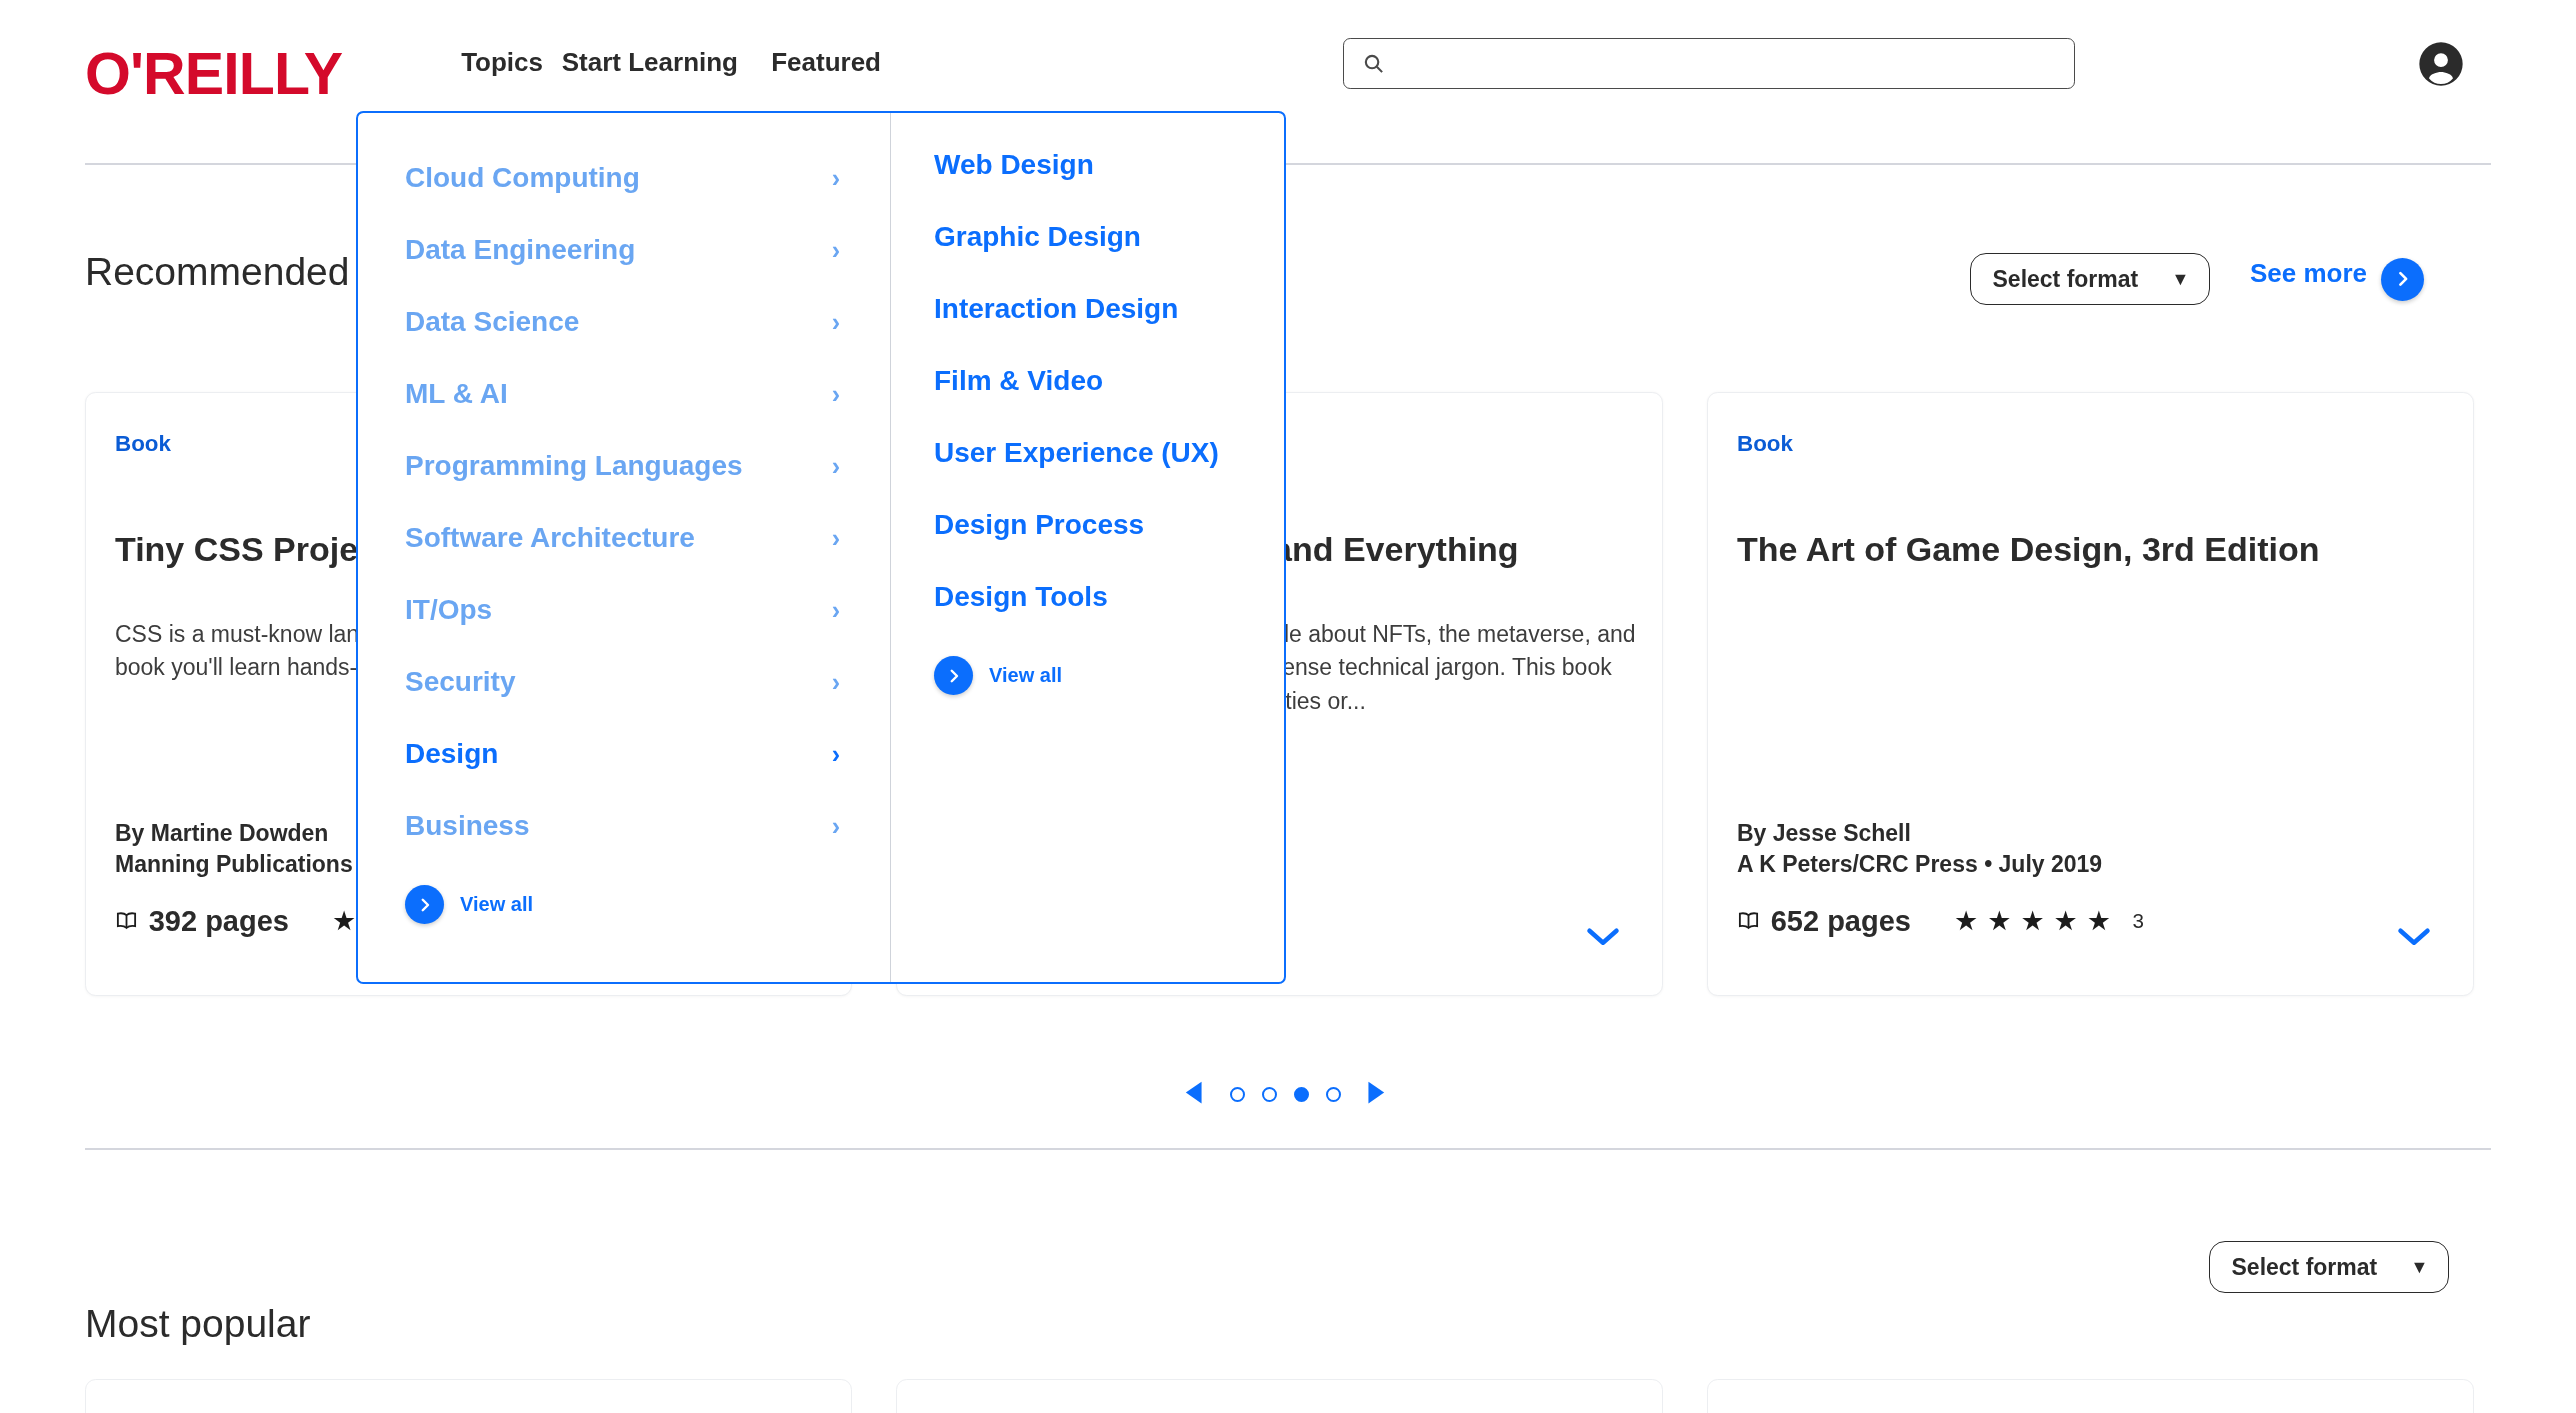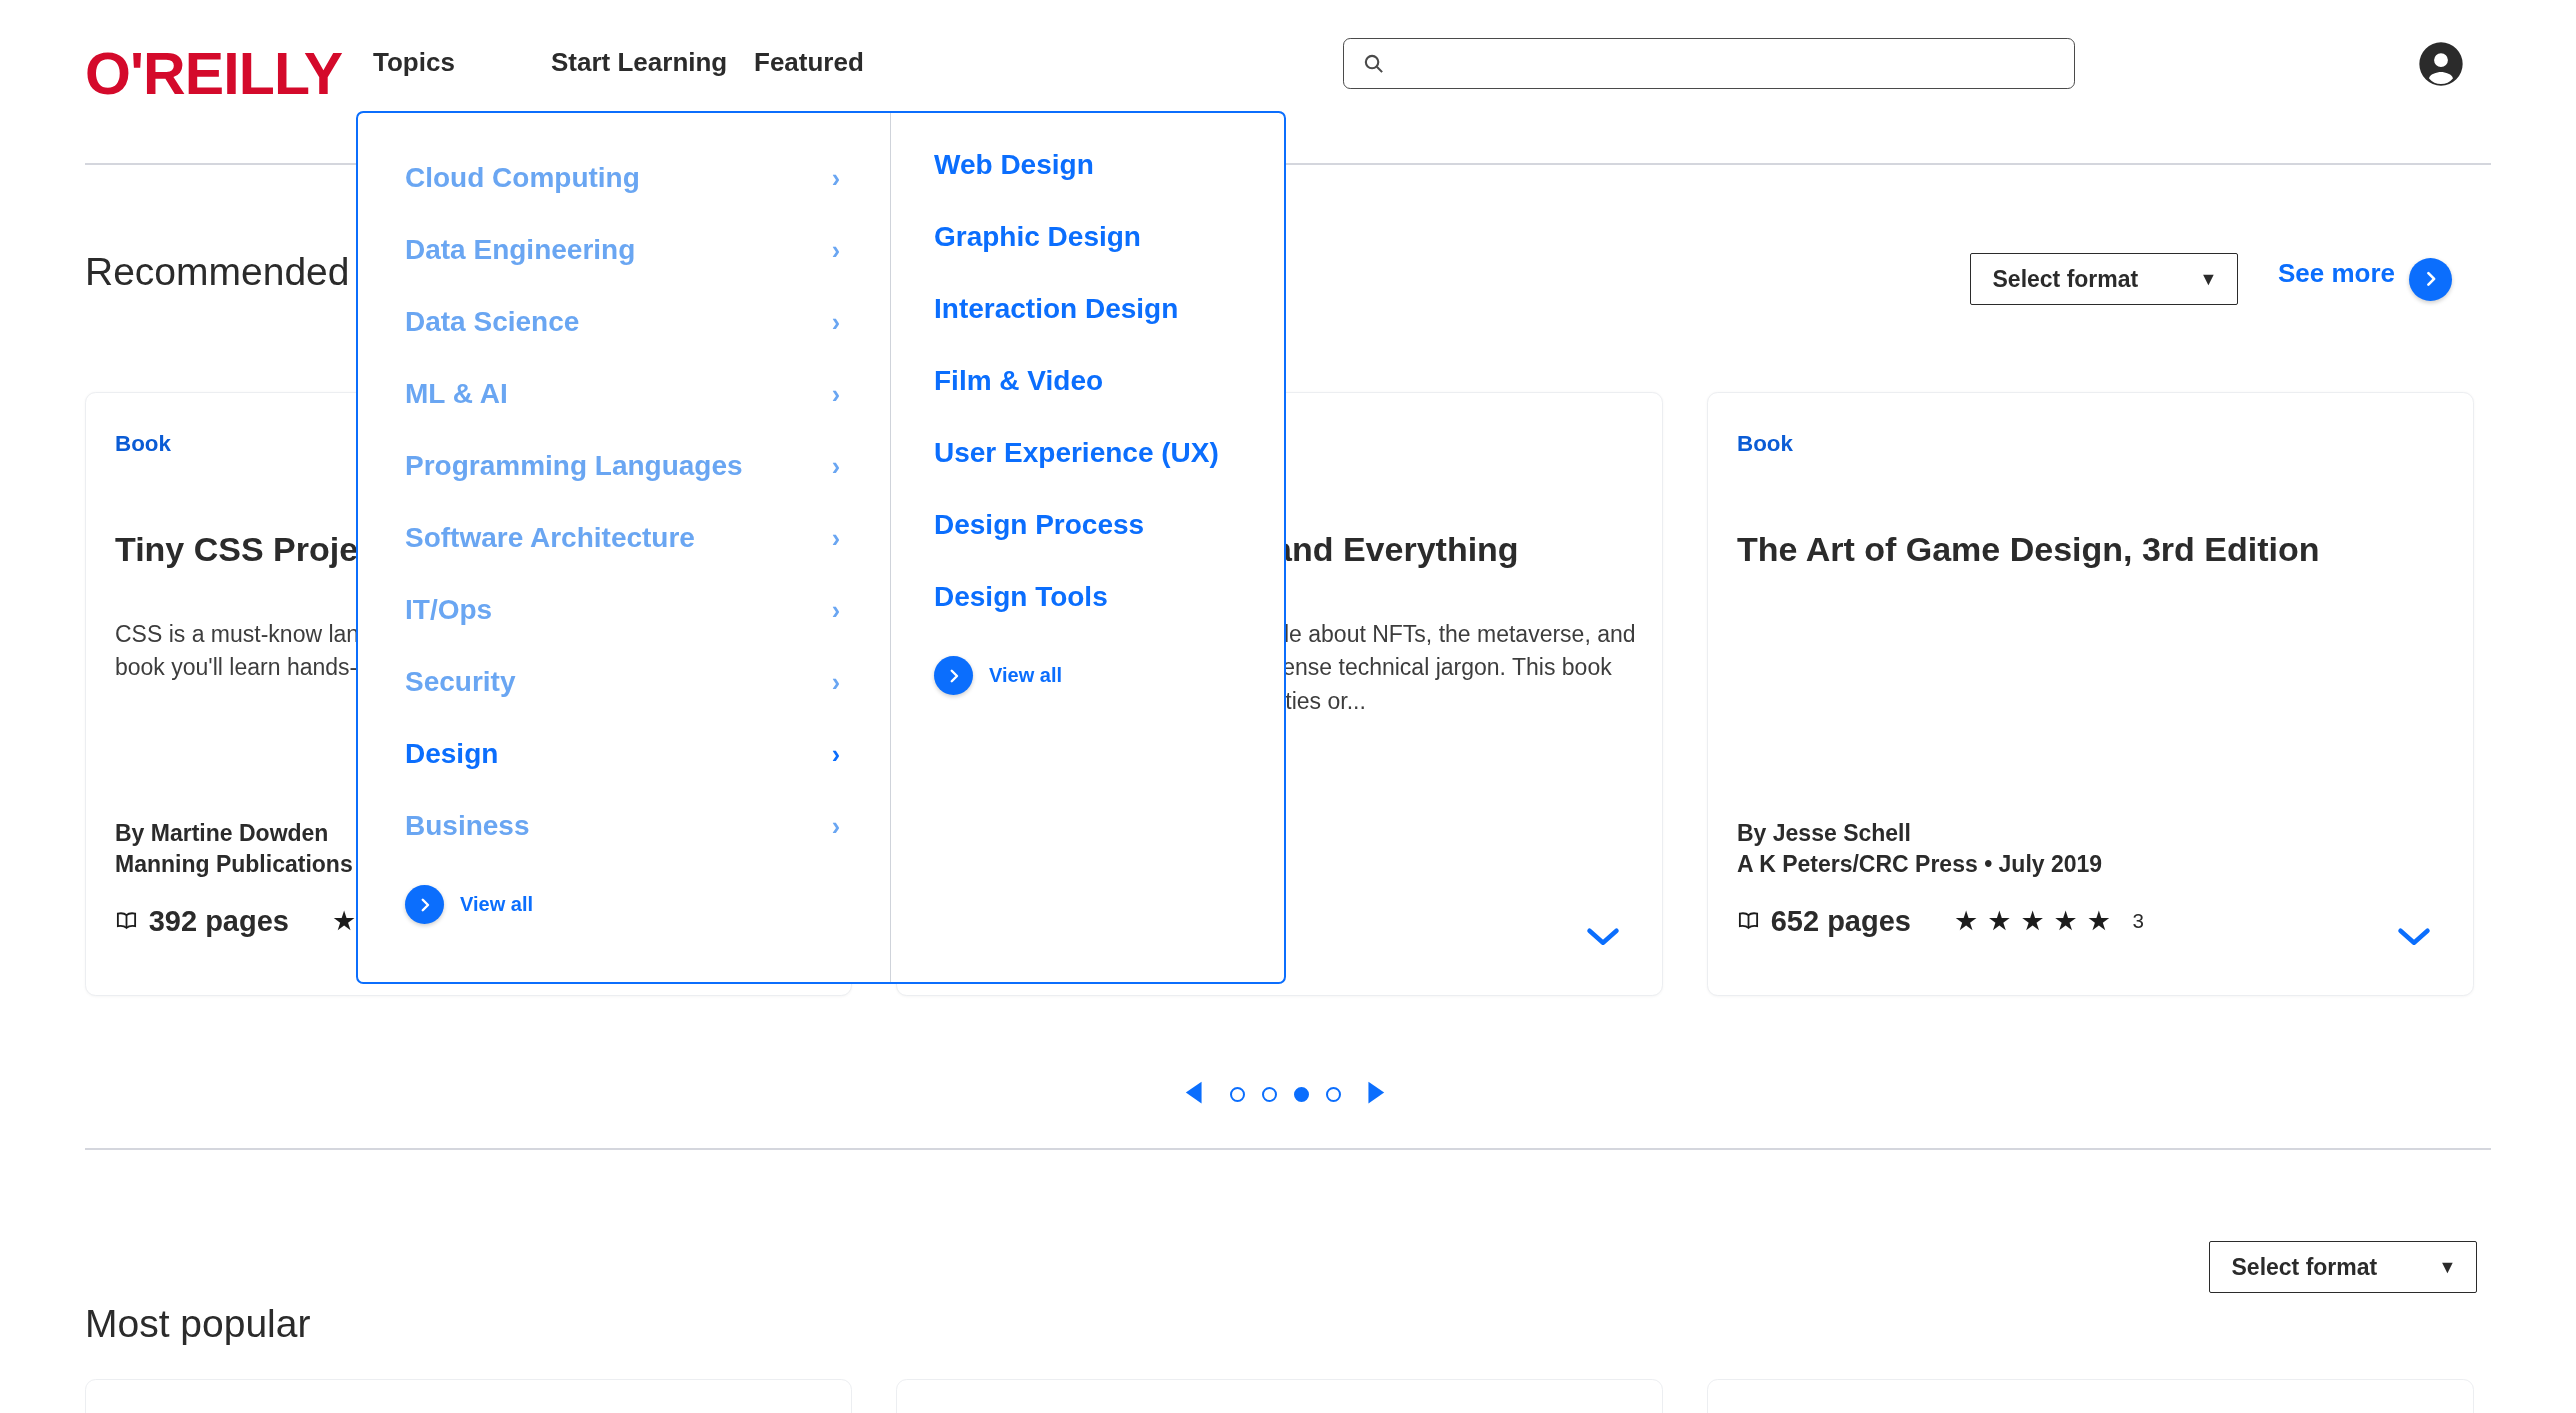--- a/index.html
+++ b/index.html
@@ -17,21 +17,21 @@
     background: #fff;
     display: flex; align-items: center;
   }
   .logo {
     position: absolute; left: 85px; top: 40px;
     font-size: 59px; font-weight: 700; letter-spacing: -0.9px;
     color: #d40a2b; font-family: "Liberation Sans", sans-serif;
   }
   .nav {
     position: absolute; left: 373px; top: 47px;
-    display: flex; gap: 8px;
+    display: flex; gap: 0; text-align: right;
   }
   .nav-item {
     font-size: 26px; font-weight: 700; color: #2b2b2b;
     cursor: pointer; white-space: nowrap;
   }
   .nav-item.topics { width: 170px; }
   .nav-item.start  { width: 195px; }
   .nav-item.featured { width: 143px; }
 
   .searchbox {
@@ -65,22 +65,22 @@
   
   .sec-recommended-title {
     position: absolute; left: 85px; top: 250px;
     font-size: 39px; font-weight: 400; color: #2b2b2b; white-space: nowrap;
   }
   .sec-recommended-controls {
     position: absolute; left: 1970px; top: 253px;
     display: flex; align-items: center; gap: 0;
   }
   .select-format {
-    width: 268px; height: 52px;
-    border: 1.8px solid #2b2b2b; border-radius: 2px;
+    width: 240px; height: 52px;
+    border: 1.8px solid #2b2b2b; border-radius: 16px;
     background: #fff; display: flex; align-items: center;
     justify-content: space-between; padding: 0 19.7px 0 21.5px;
     cursor: pointer;
   }
   .select-format .label { font-size: 23px; font-weight: 700; color: #2b2b2b; }
   .select-format .caret { font-size: 18px; color: #2b2b2b; line-height: 1; }
 
   .see-more {
     margin-left: 40px; display: flex; align-items: flex-start; gap: 14.3px;
     cursor: pointer;

